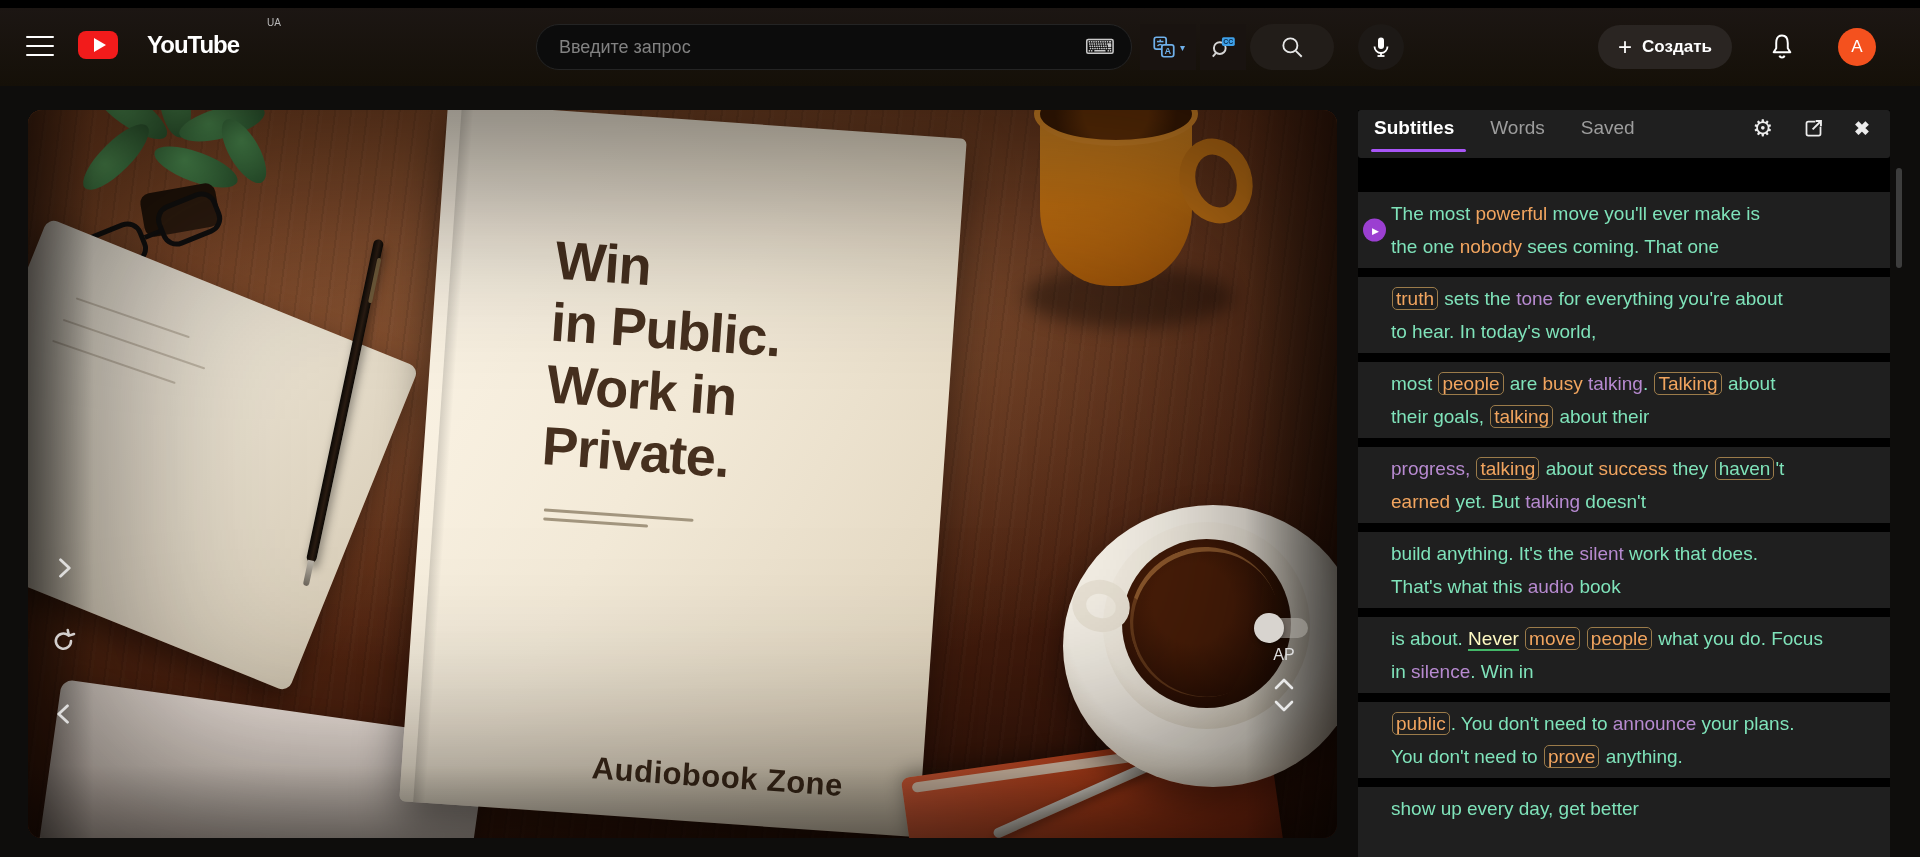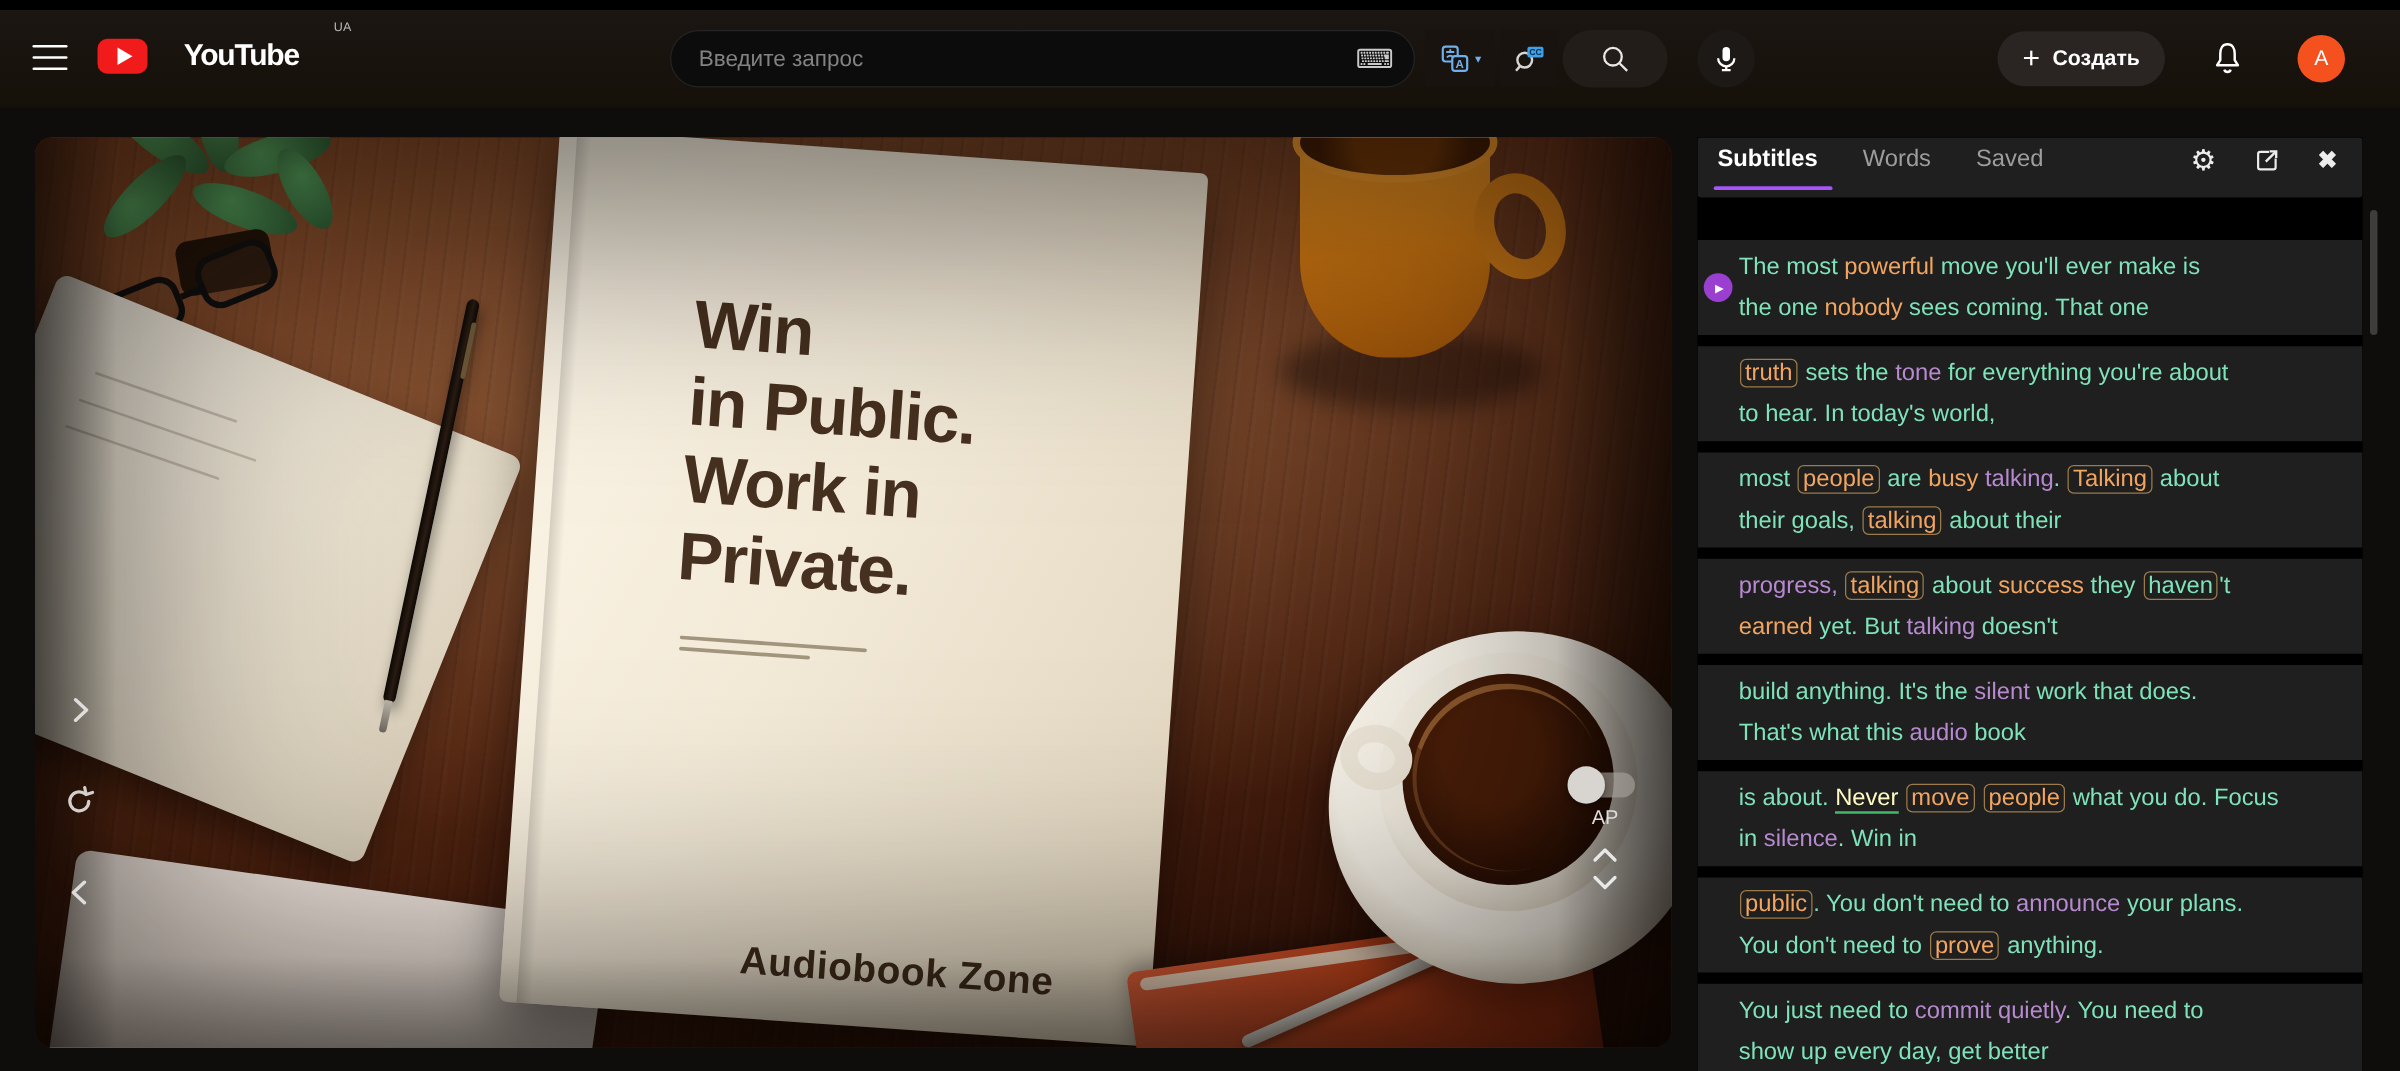--- a/index.html
+++ b/index.html
@@ -357,20 +357,19 @@
         </div>
         <div class="prow">
           <div class="sline"><span class="seg-g">is about. </span><span class="seg-gu">Never</span><span class="seg-g"> </span><span class="seg-ob">move</span><span class="seg-g"> </span><span class="seg-ob">people</span><span class="seg-g"> what you do. Focus</span></div>
           <div class="sline"><span class="seg-g">in </span><span class="seg-p">silence</span><span class="seg-g">. Win in</span></div>
         </div>
         <div class="prow">
           <div class="sline"><span class="seg-ob">public</span><span class="seg-g">. You don't need to </span><span class="seg-p">announce</span><span class="seg-g"> your plans.</span></div>
           <div class="sline"><span class="seg-g">You don't need to </span><span class="seg-ob">prove</span><span class="seg-g"> anything.</span></div>
         </div>
         <div class="prow">
-          <div class="sline"><span class="seg-g">You just need to </span><span class="seg-p">commit quietly</span><span class="seg-g">. You need to</span></div>
           <div class="sline"><span class="seg-g">show up every day, get better</span></div>
         </div>
       </div>
   </div>
 
   <div class="scroll-thumb"></div>
 </div>
 
 </body></html>

